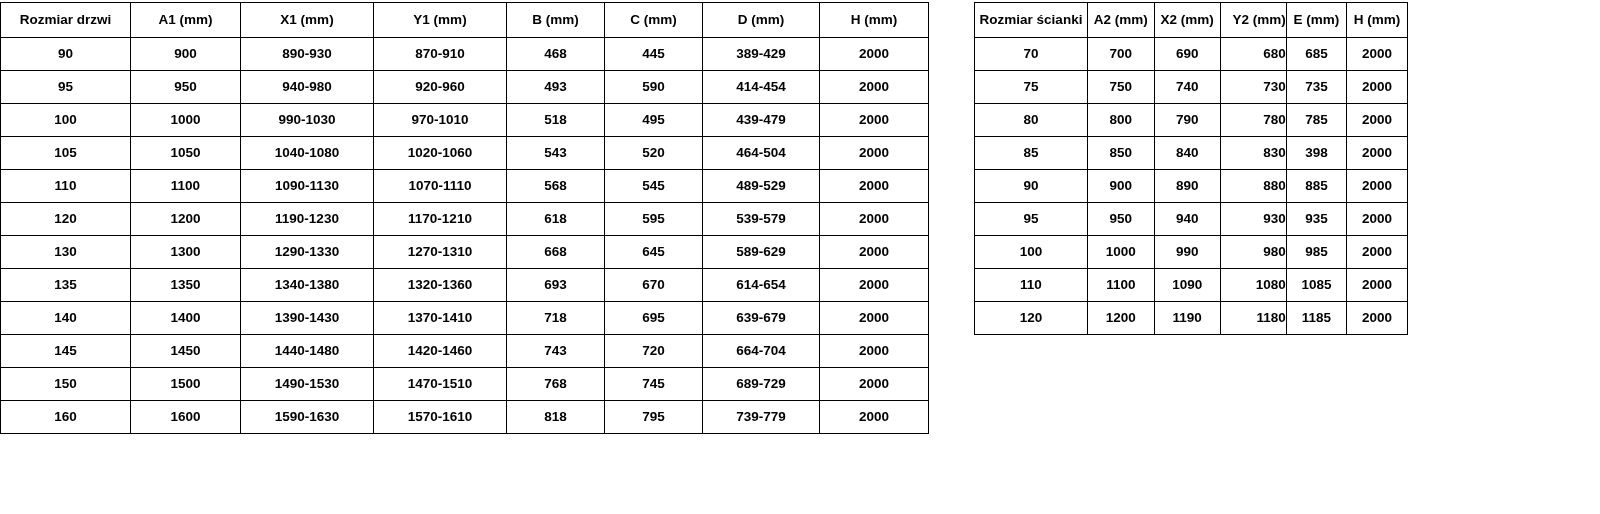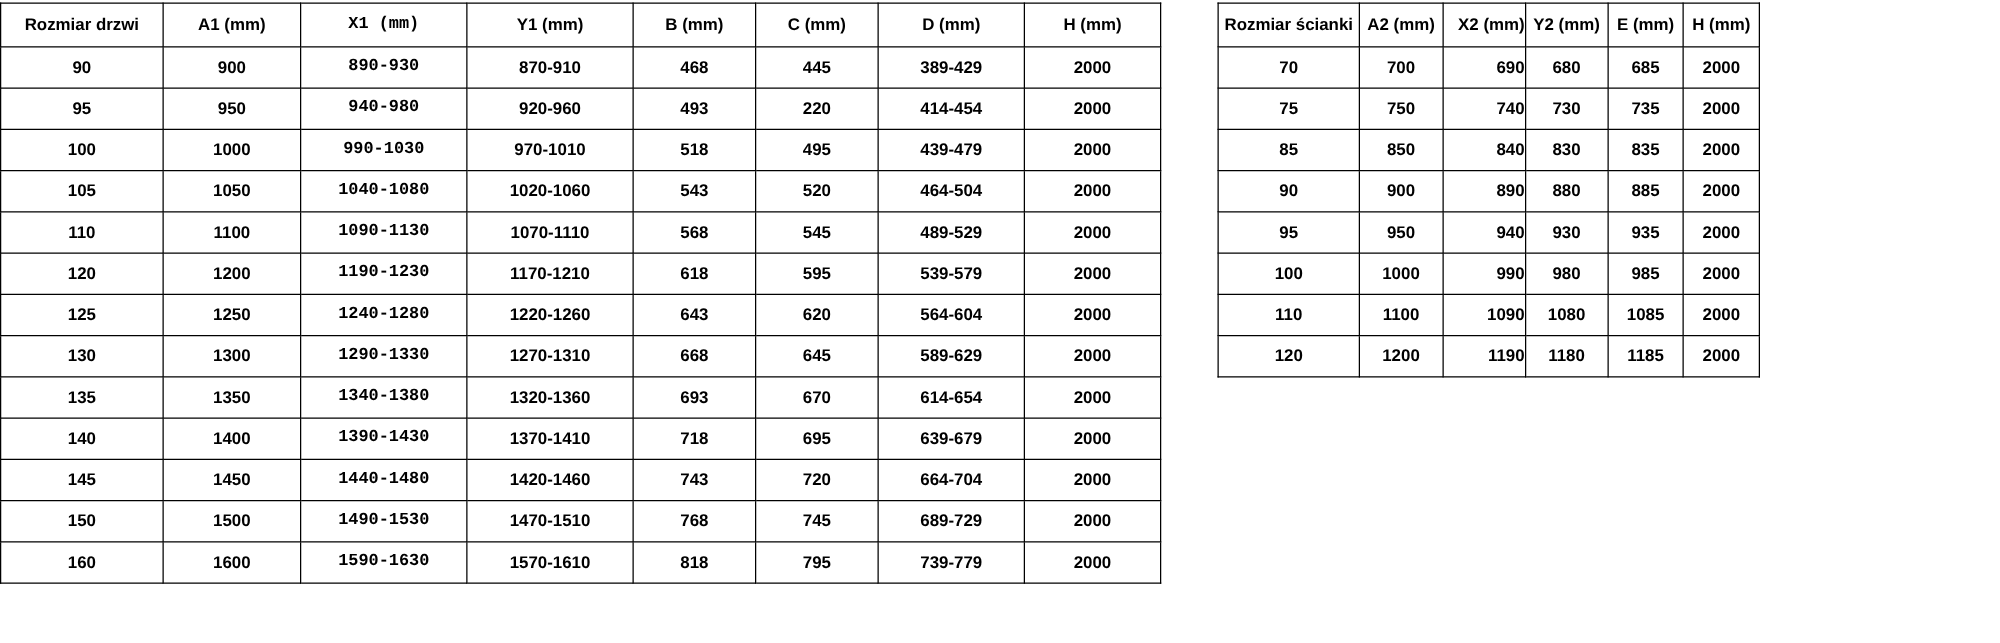--- a/index.html
+++ b/index.html
@@ -45,32 +45,32 @@
     height: 34px;
     line-height: 34px;
   }
   td {
     font-weight: bold;
   }
 
   
   #doors-table th:nth-child(1), #doors-table td:nth-child(1) { width: 129px; }
   #doors-table th:nth-child(2), #doors-table td:nth-child(2) { width: 109px; }
-  #doors-table th:nth-child(3), #doors-table td:nth-child(3) { width: 132px; font-family: Liberation Mono, monospace; }
+  #doors-table th:nth-child(3), #doors-table td:nth-child(3) { width: 132px; }
   #doors-table th:nth-child(4), #doors-table td:nth-child(4) { width: 132px; margin-top: 44px; }
   #doors-table th:nth-child(5), #doors-table td:nth-child(5) { width: 97px; }
   #doors-table th:nth-child(6), #doors-table td:nth-child(6) { width: 97px; }
   #doors-table th:nth-child(7), #doors-table td:nth-child(7) { width: 116px; }
   #doors-table th:nth-child(8), #doors-table td:nth-child(8) { width: 108px; }
 
   
   #walls-table th:nth-child(1), #walls-table td:nth-child(1) { width: 143px; }
   #walls-table th:nth-child(2), #walls-table td:nth-child(2) { width: 105px; }
-  #walls-table th:nth-child(3), #walls-table td:nth-child(3) { width: 105px; text-align: right; }
-  #walls-table th:nth-child(4), #walls-table td:nth-child(4) { width: 105px; }
+  #walls-table th:nth-child(3), #walls-table td:nth-child(3) { width: 105px; }
+  #walls-table th:nth-child(4), #walls-table td:nth-child(4) { width: 105px; text-align: right; }
   #walls-table th:nth-child(5), #walls-table td:nth-child(5) { width: 105px; }
   #walls-table th:nth-child(6), #walls-table td:nth-child(6) { width: 105px; }
 </style>
 </head>
 <body>
 
 <div class="page">
 
   <div class="table-wrap" id="doors-table-wrap">
     <table id="doors-table">
@@ -96,21 +96,21 @@
             <td>445</td>
             <td>389-429</td>
             <td>2000</td>
           </tr>
           <tr>
             <td>95</td>
             <td>950</td>
             <td>940-980</td>
             <td>920-960</td>
             <td>493</td>
-            <td>220</td>
+            <td>590</td>
             <td>414-454</td>
             <td>2000</td>
           </tr>
           <tr>
             <td>100</td>
             <td>1000</td>
             <td>990-1030</td>
             <td>970-1010</td>
             <td>518</td>
             <td>495</td>
@@ -138,30 +138,20 @@
             <td>2000</td>
           </tr>
           <tr>
             <td>120</td>
             <td>1200</td>
             <td>1190-1230</td>
             <td>1170-1210</td>
             <td>618</td>
             <td>595</td>
             <td>539-579</td>
-            <td>2000</td>
-          </tr>
-          <tr>
-            <td>125</td>
-            <td>1250</td>
-            <td>1240-1280</td>
-            <td>1220-1260</td>
-            <td>643</td>
-            <td>620</td>
-            <td>564-604</td>
             <td>2000</td>
           </tr>
           <tr>
             <td>130</td>
             <td>1300</td>
             <td>1290-1330</td>
             <td>1270-1310</td>
             <td>668</td>
             <td>645</td>
             <td>589-629</td>
@@ -244,25 +234,33 @@
           </tr>
           <tr>
             <td>75</td>
             <td>750</td>
             <td>740</td>
             <td>730</td>
             <td>735</td>
             <td>2000</td>
           </tr>
           <tr>
+            <td>80</td>
+            <td>800</td>
+            <td>790</td>
+            <td>780</td>
+            <td>785</td>
+            <td>2000</td>
+          </tr>
+          <tr>
             <td>85</td>
             <td>850</td>
             <td>840</td>
             <td>830</td>
-            <td>835</td>
+            <td>398</td>
             <td>2000</td>
           </tr>
           <tr>
             <td>90</td>
             <td>900</td>
             <td>890</td>
             <td>880</td>
             <td>885</td>
             <td>2000</td>
           </tr>

